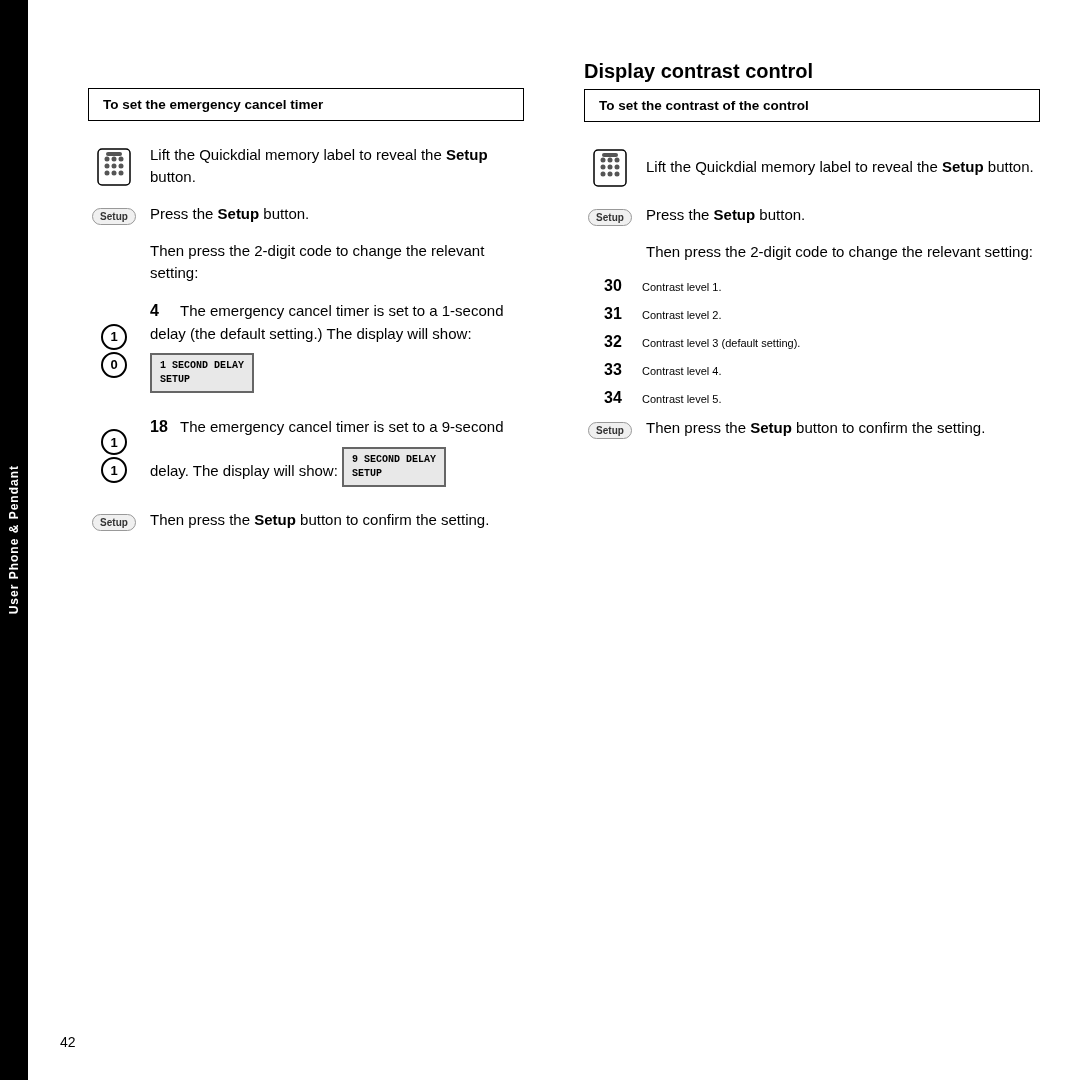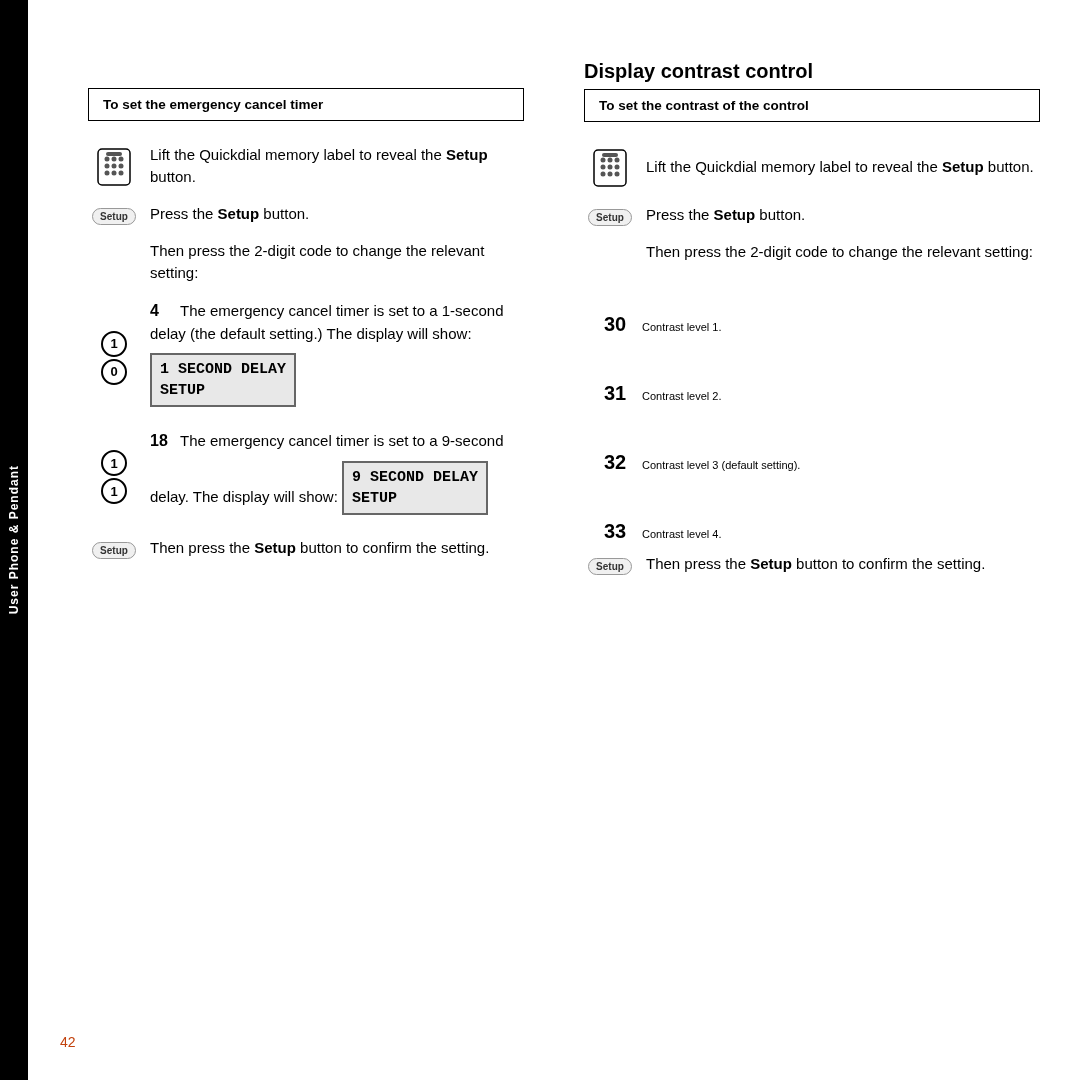--- a/index.html
+++ b/index.html
@@ -115,61 +115,60 @@
       font-weight: bold;
       margin: 1px 0;
     }
 
     
     .display-screen {
       border: 2px solid #666;
       background: #e8e8e8;
       padding: 4px 8px;
       font-family: 'Courier New', monospace;
-      font-size: 15px;
+      font-size: 10px;
       font-weight: bold;
       color: #000;
       display: inline-block;
       margin: 8px 0 8px 0;
       line-height: 1.4;
     }
 
     
     .bold { font-weight: bold; }
 
     
     .num-list-row {
       display: flex;
       align-items: baseline;
       margin-bottom: 10px;
       padding-left: 20px;
     }
     .num-label {
       font-weight: bold;
-      font-size: 20px;
+      font-size: 16px;
       min-width: 38px;
-      margin-top: 36px;
     }
     .num-desc {
       font-size: 11px;
     }
 
     
     .section-title {
       font-weight: bold;
       font-size: 20px;
       margin-bottom: 6px;
     }
 
     .page-number {
       position: absolute;
       bottom: 30px;
       left: 60px;
       font-size: 14px;
-      color: #c2410c;
+      color: #000000;
     }
 
     .step-num-bold {
       font-weight: bold;
       font-size: 16px;
       margin-right: 8px;
       min-width: 22px;
       display: inline-block;
     }
   </style>
@@ -327,20 +326,24 @@
           <span class="num-desc">Contrast level 2.</span>
       </div>
       <div class="num-list-row">
         <span class="num-label">32</span>
           <span class="num-desc">Contrast level 3 (default setting).</span>
       </div>
       <div class="num-list-row">
         <span class="num-label">33</span>
           <span class="num-desc">Contrast level 4.</span>
       </div>
+      <div class="num-list-row">
+        <span class="num-label">34</span>
+          <span class="num-desc">Contrast level 5.</span>
+      </div>
     </div>
 
     
     <div class="step-row" style="margin-top:6px;">
       <div class="icon-cell">
         <span class="setup-btn">Setup</span>
       </div>
       <div class="text-cell">
         Then press the <span class="bold">Setup</span> button to confirm the setting.
       </div>

